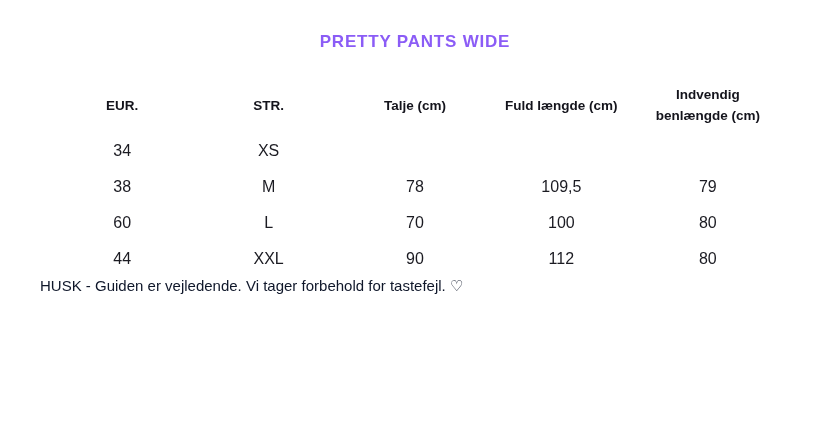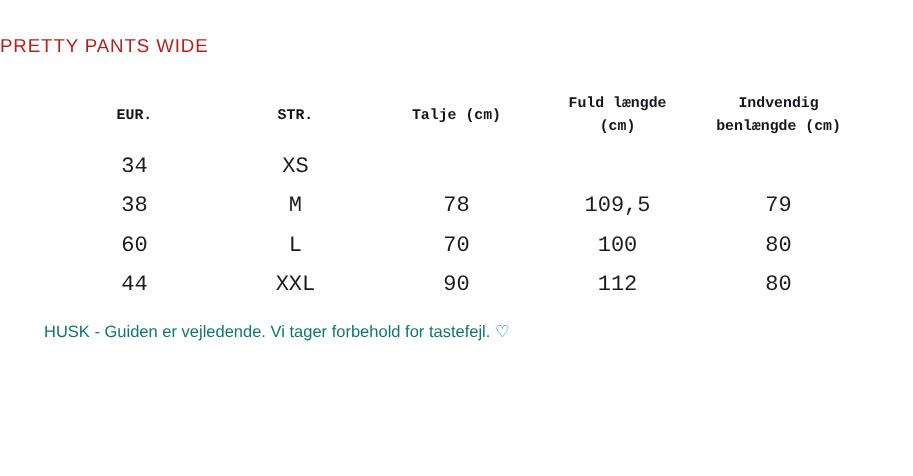--- a/index.html
+++ b/index.html
@@ -14,62 +14,62 @@
     font-family: "Liberation Sans", sans-serif;
     overflow: hidden;
   }
   .page {
     width: 830px;
     height: 433px;
     position: relative;
   }
   .title {
     margin: 32px 0 0 0;
+    text-align: center;
     font-size: 17px;
-    font-weight: 400;
+    font-weight: 700;
     letter-spacing: 0.8px;
     line-height: 20px;
-    color: #b91c1c;
+    color: #8b5cf6;
   }
   table.size-table {
     table-layout: fixed;
     width: 732px;
     margin: 25px 49px 0 49px;
     border-collapse: collapse;
     border-spacing: 0;
-    font-family: Liberation Mono, monospace;
   }
   table.size-table col {
     width: 20%;
   }
   table.size-table th {
     height: 56px;
     padding: 0 14px;
     font-size: 13.5px;
     font-weight: 700;
     line-height: 21px;
     text-align: center;
     vertical-align: middle;
     color: #14141c;
   }
   table.size-table td {
     height: 36px;
     padding: 0;
-    font-size: 20px;
+    font-size: 16px;
     font-weight: 400;
     text-align: center;
     vertical-align: middle;
     color: #1b1b22;
   }
   .note {
-    margin: 16px 0 0 40px;
+    margin: 0 0 0 40px;
     font-size: 15px;
     font-weight: 400;
     line-height: 18px;
-    color: #0f766e;
+    color: #0f172a;
   }
 </style>
 </head>
 <body>
 
 <div class="page">
 
   <h1 class="title">PRETTY PANTS WIDE</h1>
 
   <table class="size-table">

